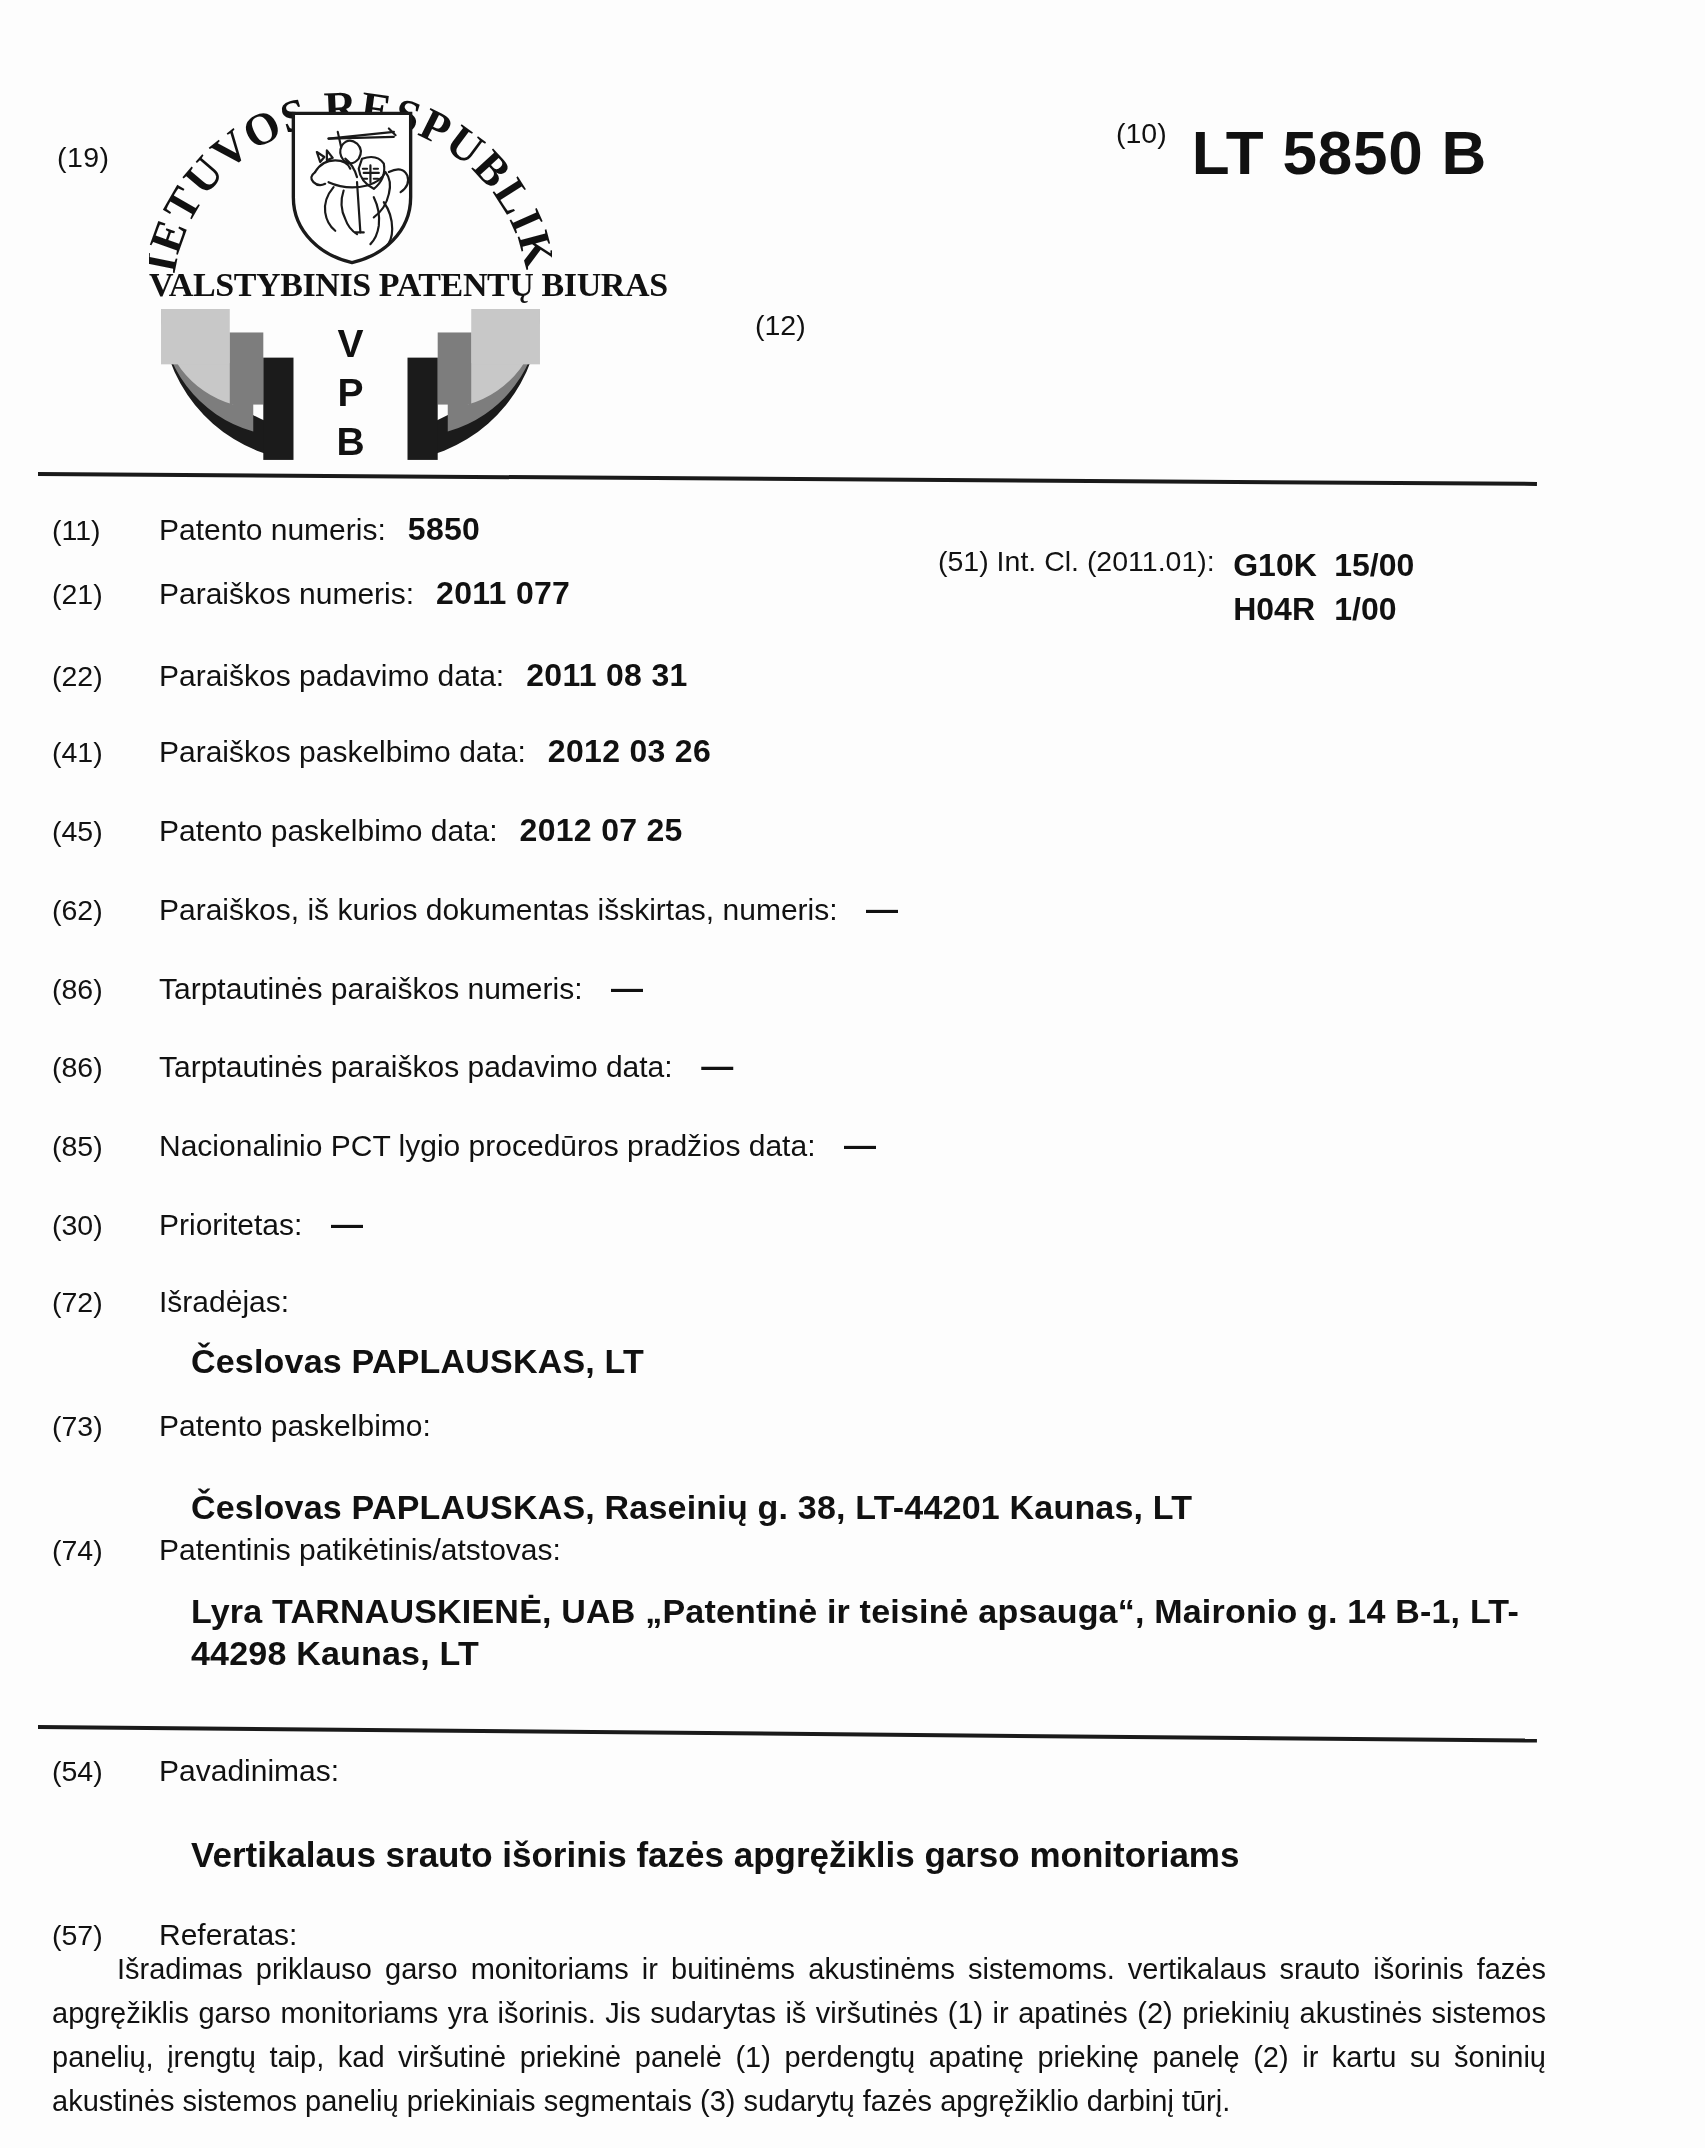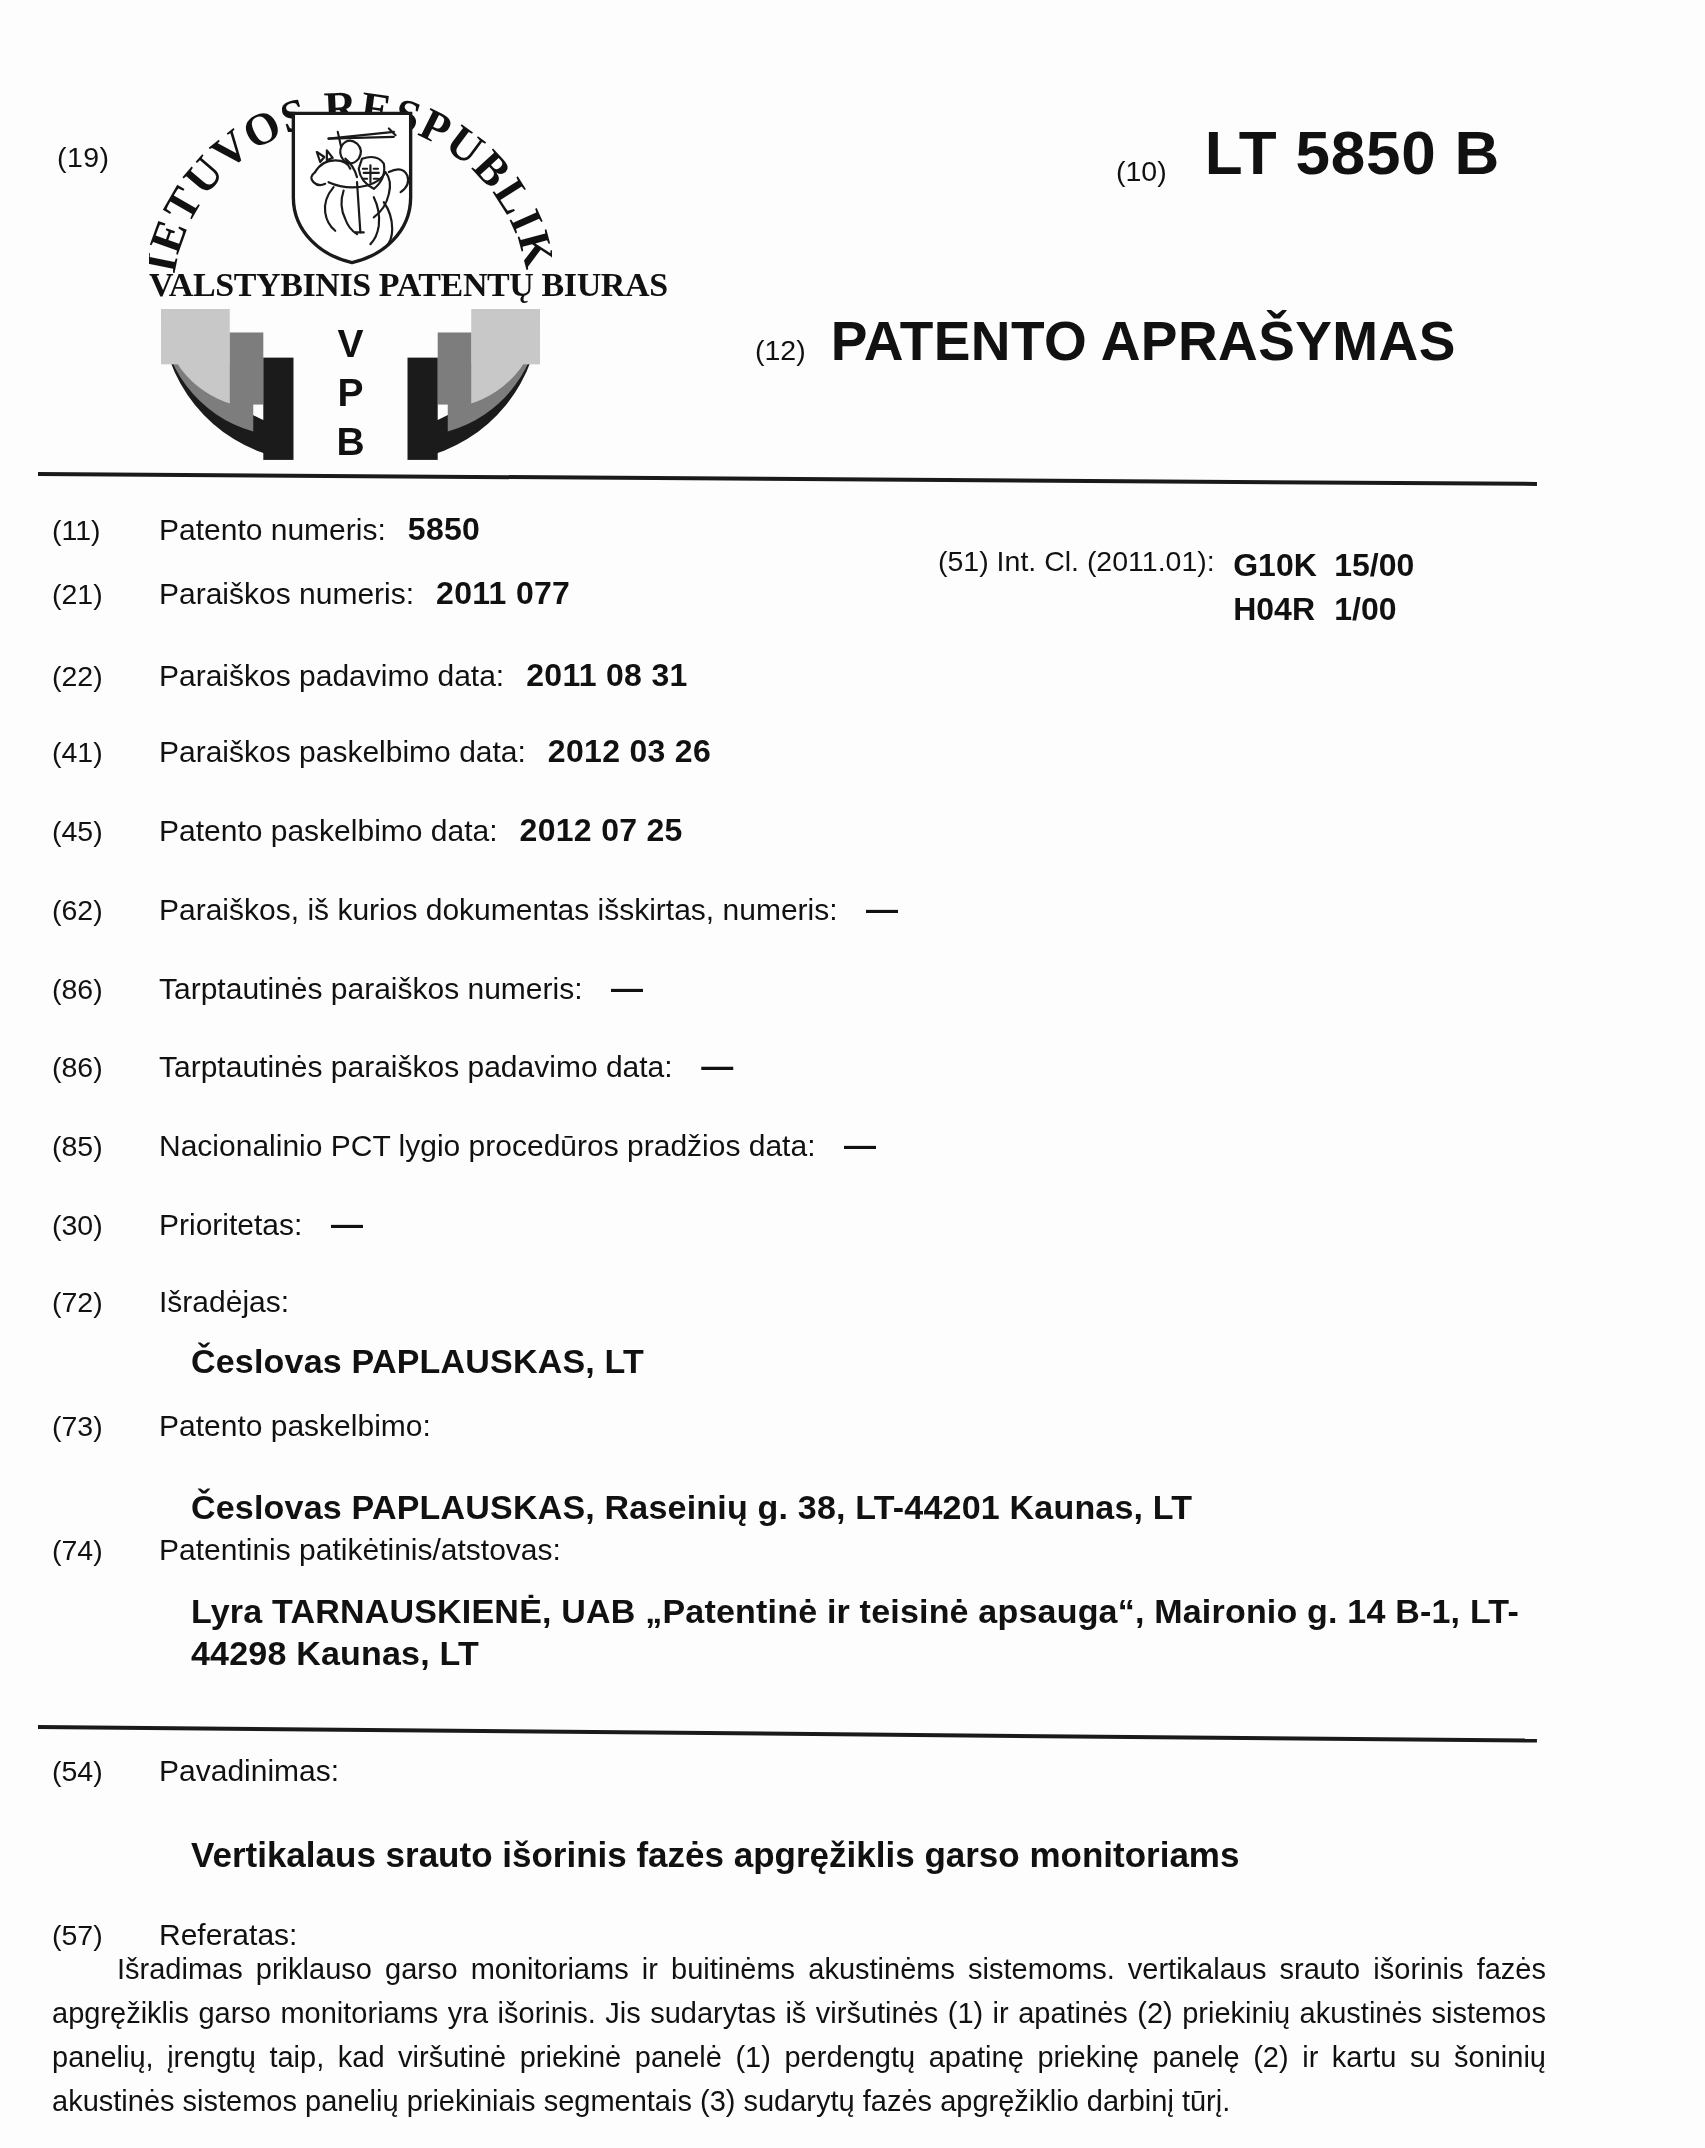--- a/index.html
+++ b/index.html
@@ -89,22 +89,22 @@
     line-height: 49px;
     text-align: center;
     color: #111;
   }
 
   .code-10-row {
     position: absolute;
     left: 1116px;
     top: 117px;
     display: flex;
-    align-items: flex-end;
-    gap: 38px;
+    align-items: flex-start;
+    gap: 25px;
   }
   .code-10-row .num { font-size: 28.5px; }
   .code-10-row .val {
     font-size: 62px;
     font-weight: 700;
     letter-spacing: 0.8px;
   }
 
   .code-12-row {
     position: absolute;
@@ -310,21 +310,20 @@
       </div>
     </div>
 
     <div class="code-10-row">
       <span class="num">(10)</span>
       <span class="val">LT 5850 B</span>
     </div>
 
     <div class="code-12-row">
       <span class="num">(12)</span>
-      <span class="val">PATENTO APRAŠYMAS</span>
     </div>
   </div>
 
   <div class="rule rule-top"></div>
 
   <div class="biblio">
 
     <div class="bib-row" style="left:52px; top:8.4px;">
       <span class="bib-code">(11)</span>
       <span class="bib-label">Patento numeris:</span>

